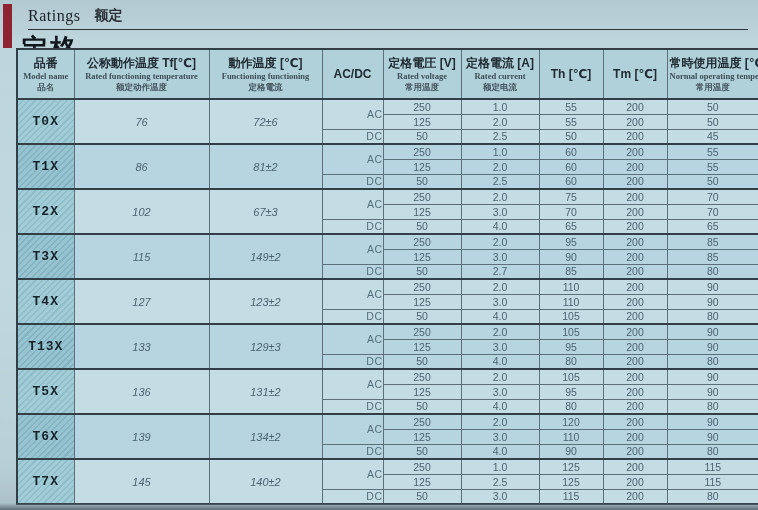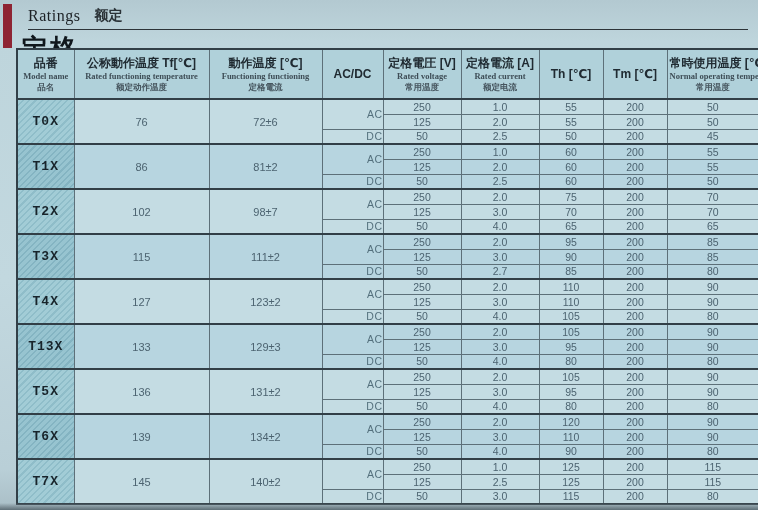--- a/index.html
+++ b/index.html
@@ -55,21 +55,21 @@
   tbody td { font-size: 10.5px; color: #4c6370; background: #c4dce3; }
   tbody tr.g-odd td { background: #b7d5e0; }
   tbody td.model-cell {
     font-size: 13px; font-weight: bold; color: #18242b; letter-spacing: 1px;
     background: repeating-linear-gradient(135deg, #a2ccd6 0 3px, #8fbdc9 3px 4.5px);
     font-family: Liberation Mono, monospace;
   }
   tbody tr.g-odd td.model-cell {
     background: repeating-linear-gradient(135deg, #97c4d0 0 3px, #84b4c2 3px 4.5px);
   }
-  tbody td.tf-cell, tbody td.op-cell { font-size: 11px; }
+  tbody td.tf-cell, tbody td.op-cell { font-size: 11px; font-style: italic; }
   tbody tr.group-start td { border-top: 2px solid #323f47; }
   tbody td.acdc-cell { color: #54707d; font-size: 10.5px; letter-spacing: 0.5px; text-align: right; }
 
   .bottom-edge {
     position: absolute; left: 0; bottom: 0; width: 758px; height: 7px;
     background: linear-gradient(180deg, rgba(80,95,103,0) 0%, #75868e 70%, #5f7078 100%);
     pointer-events: none;
   }
 </style>
 </head>
@@ -190,21 +190,21 @@
         <td class="acdc-cell" rowspan="1">DC</td>
         <td>50</td>
         <td>2.5</td>
         <td>60</td>
         <td>200</td>
         <td>50</td>
       </tr>
       <tr class="g-even group-start">
         <td class="model-cell" rowspan="3">T2X</td>
         <td class="tf-cell" rowspan="3">102</td>
-        <td class="op-cell" rowspan="3">98±7</td>
+        <td class="op-cell" rowspan="3">67±3</td>
         <td class="acdc-cell" rowspan="2">AC</td>
         <td>250</td>
         <td>2.0</td>
         <td>75</td>
         <td>200</td>
         <td>70</td>
       </tr>
       <tr class="g-even">
         <td>125</td>
         <td>3.0</td>
@@ -216,21 +216,21 @@
         <td class="acdc-cell" rowspan="1">DC</td>
         <td>50</td>
         <td>4.0</td>
         <td>65</td>
         <td>200</td>
         <td>65</td>
       </tr>
       <tr class="g-odd group-start">
         <td class="model-cell" rowspan="3">T3X</td>
         <td class="tf-cell" rowspan="3">115</td>
-        <td class="op-cell" rowspan="3">111±2</td>
+        <td class="op-cell" rowspan="3">149±2</td>
         <td class="acdc-cell" rowspan="2">AC</td>
         <td>250</td>
         <td>2.0</td>
         <td>95</td>
         <td>200</td>
         <td>85</td>
       </tr>
       <tr class="g-odd">
         <td>125</td>
         <td>3.0</td>

